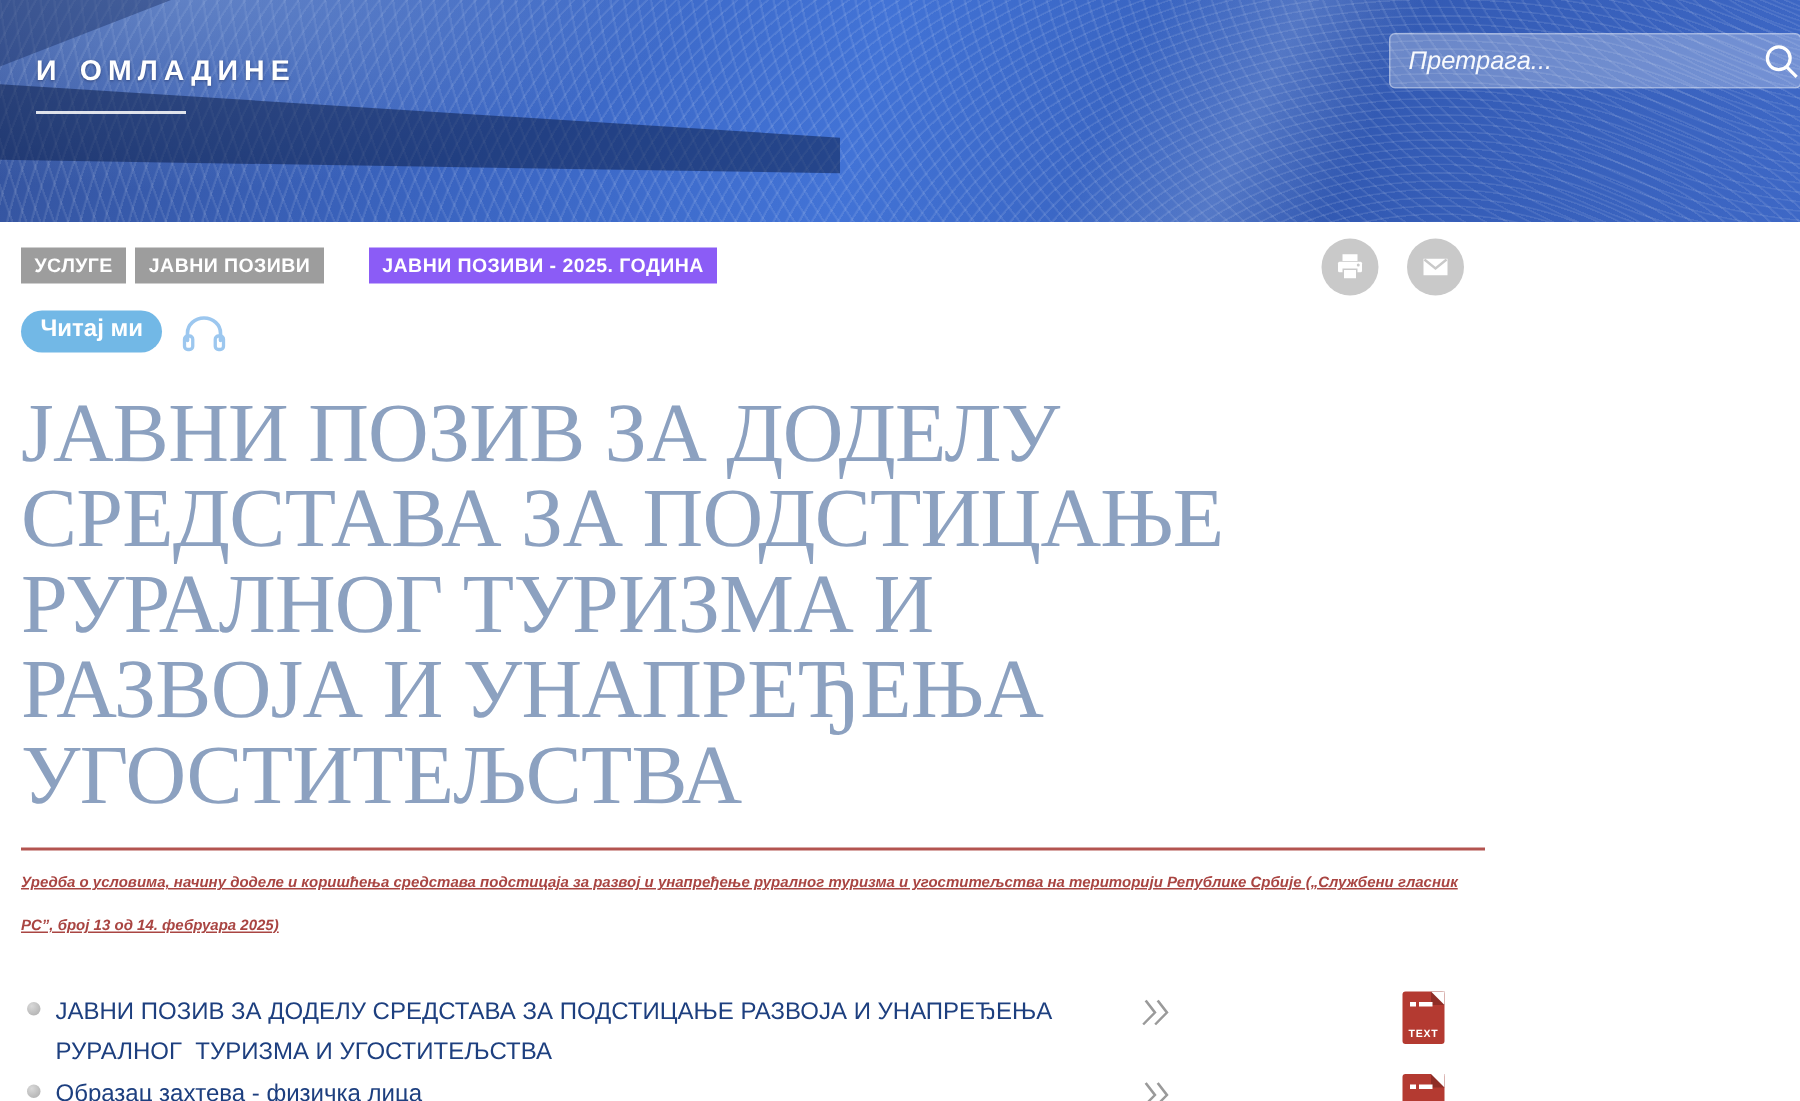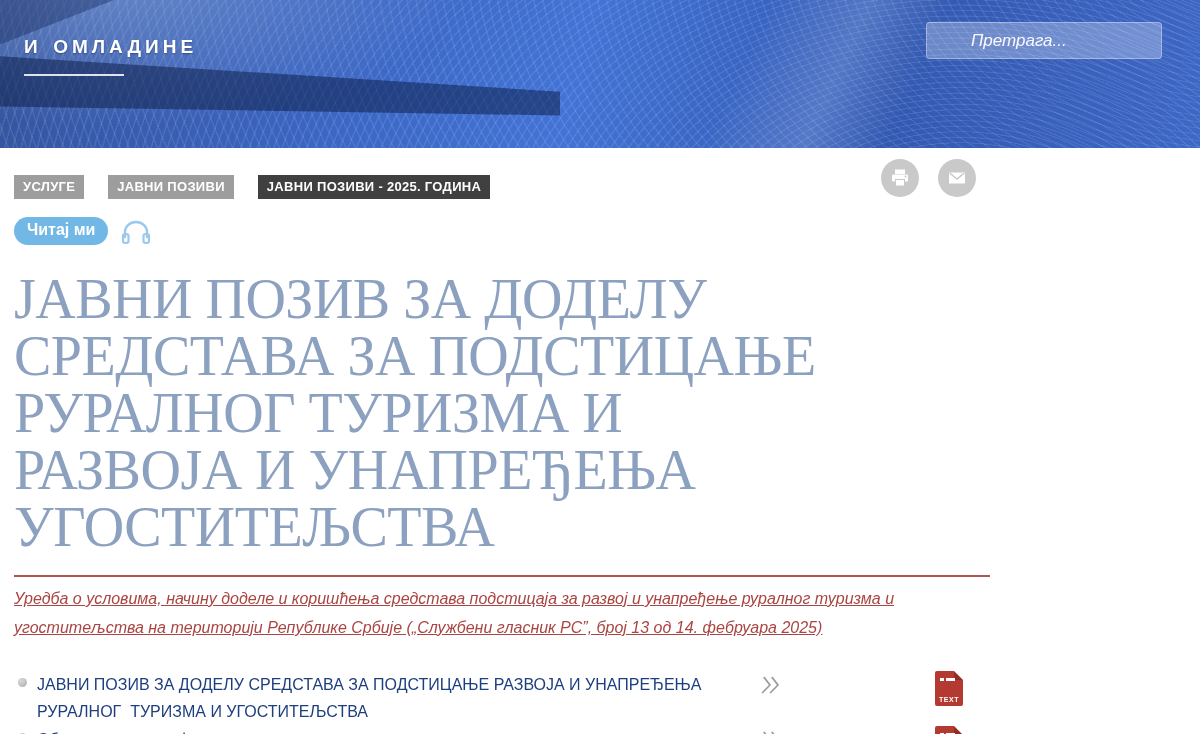--- a/index.html
+++ b/index.html
@@ -23,57 +23,57 @@
     background:rgba(15,35,85,0.38);
     clip-path:polygon(0 0, 38% 0, 0 30%); }
   .hero-streak { position:absolute; right:0; top:0; width:760px; height:148px;
     background:linear-gradient(115deg, rgba(255,255,255,0) 40%, rgba(210,225,250,0.20) 52%, rgba(255,255,255,0) 62%); }
 
   .brand { position:absolute; left:24px; top:26px; color:#fff; cursor:pointer; }
   .brand-line { font-variant-caps:small-caps; font-weight:bold; font-size:27px;
     letter-spacing:4px; line-height:37px; text-shadow:0 1px 2px rgba(0,0,30,0.35); }
   .brand-rule { width:100px; height:2px; background:rgba(255,255,255,0.85); margin-top:11px; }
 
-  .search { position:absolute; left:926px; top:22px; width:236px; height:37px;
+  .search { position:absolute; left:926px; top:22px; width:275px; height:37px;
     background:rgba(255,255,255,0.28); border:1px solid rgba(255,255,255,0.35);
-    border-radius:4px; display:flex; align-items:center;padding-left:32px; }
+    border-radius:4px; display:flex; align-items:center; }
   .search input { flex:1; height:100%; background:transparent; border:none; outline:none;
     padding:0 10px 0 12px; font-size:17px; font-style:italic; color:#fff;
     font-family:"Liberation Sans","DejaVu Sans",sans-serif; }
   .search input::placeholder { color:rgba(255,255,255,0.95); font-style:italic; }
   .search .mag { width:30px; height:26px; margin-right:6px; cursor:pointer; flex:0 0 auto; }
 
   
   main { position:relative; padding:0 14px; width:1200px; }
 
-  .crumbs { display:flex; gap:24px; padding-top:27px; }
+  .crumbs { display:flex; gap:6px; padding-top:17px; }
   .crumb { display:inline-block; color:#fff; font-weight:bold; font-size:13px;
     letter-spacing:0.3px; padding:4px 9px 5px; cursor:pointer; white-space:nowrap; }
   .crumb.gray { background:#9d9d9d; }
-  .crumb.red  { background:#404040; }
+  .crumb.red  { background:#8b5cf6;margin-left:24px; }
 
   .share { position:absolute; left:881px; top:11px; display:flex; gap:19px; }
   .circle-btn { width:38px; height:38px; border-radius:50%; background:#c9c9c9;
     display:flex; align-items:center; justify-content:center; cursor:pointer; }
 
   .readme-row { margin-top:17px; display:flex; align-items:center; gap:12px; }
   .readme-btn { background:#72b8e6; color:#fff; font-weight:bold; font-size:16px;
     padding:4px 13px 6px; border:none; border-radius:14px; cursor:pointer;
     font-family:"Liberation Sans","DejaVu Sans",sans-serif; }
   .headphones { width:32px; height:30px; cursor:pointer; }
 
   h1.page-title { margin-top:25px; font-family:"Liberation Serif","DejaVu Serif",serif;
     font-weight:400; color:#8ca1c0; font-size:56px; line-height:57px; letter-spacing:-0.5px; }
 
   .red-rule { width:976px; height:0; border:none; border-top:2px solid #b35450;
     margin:19px 0 7px 0; }
 
-  .regulation { display:block; width:976px; font-style:italic; font-size:16px;
+  .regulation { display:block; width:976px; font-style:italic; font-size:10px;
     line-height:29px; color:#a94542; text-decoration:underline; cursor:pointer;
-    font-weight:400; }
+    font-weight:700; }
 
   .docs { list-style:none; margin-top:29px; }
   .doc-row { display:flex; align-items:flex-start; margin-bottom:1px; }
   .bullet { flex:0 0 9px; width:9px; height:9px; border-radius:50%; margin:7px 0 0 4px;
     background:radial-gradient(circle at 35% 30%, #d9d9d9, #ababab); }
   .doc-title { width:705px; margin-left:10px; color:#1d3f7f; font-size:16px;
     line-height:27px; white-space:pre-wrap; cursor:pointer; }
   .doc-chev { flex:0 0 26px; margin-left:16px; margin-top:4px; cursor:pointer; }
   .doc-spacer { flex:1; }
   .doc-icon { position:relative; flex:0 0 28px; width:28px; height:35px;

